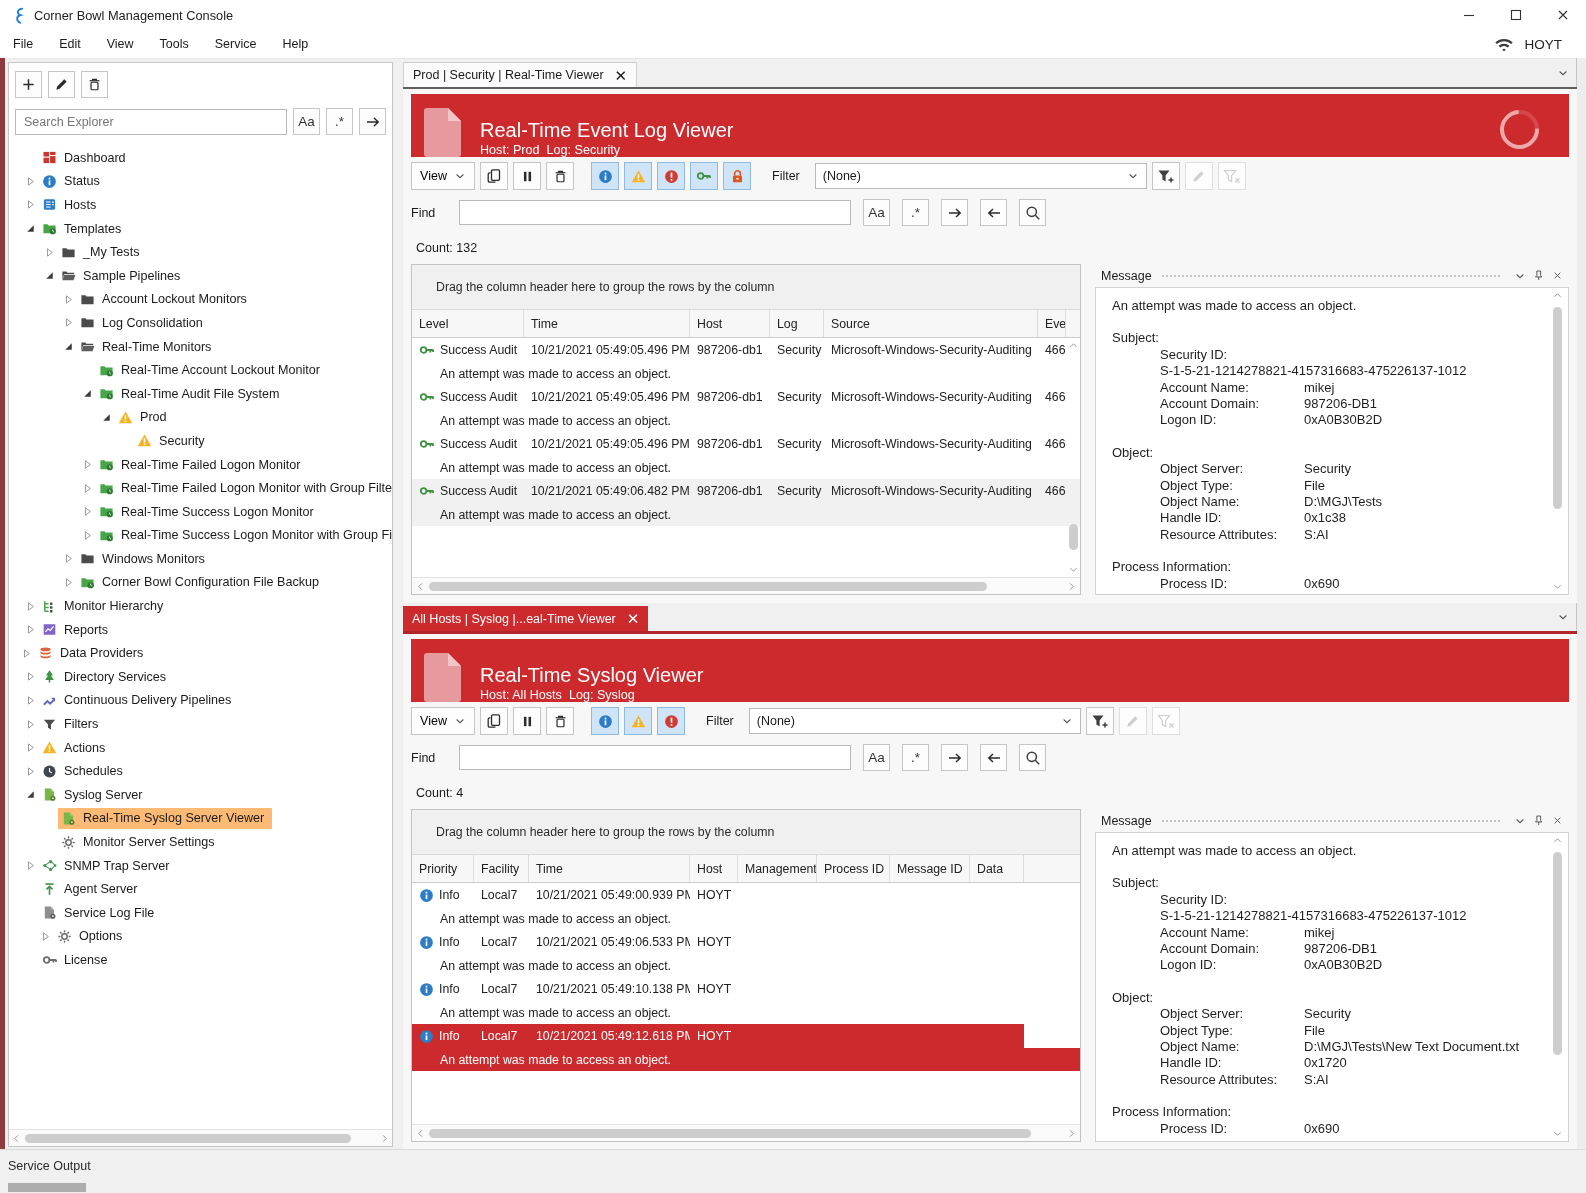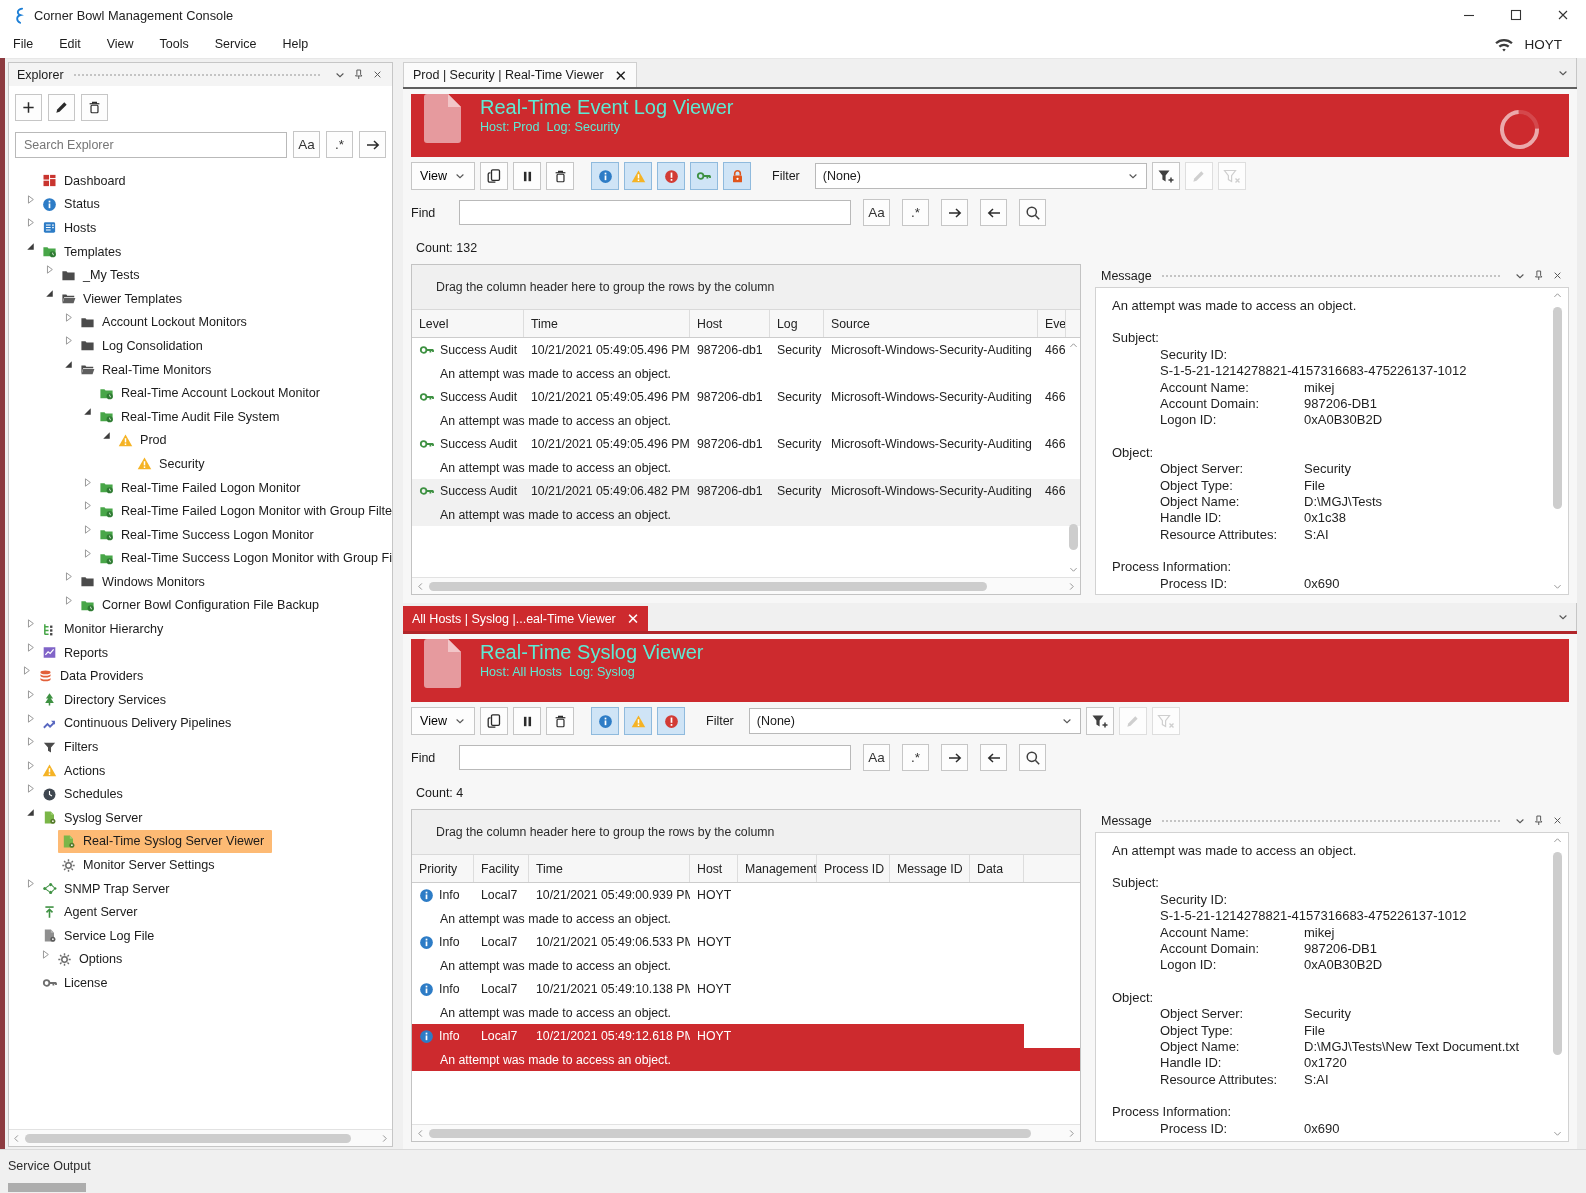--- a/index.html
+++ b/index.html
@@ -28,21 +28,21 @@
   .panel-head{height:23px;flex:0 0 23px;display:flex;align-items:center;padding:0 5px 0 8px;background:#f4f4f4}
   .grip{flex:1;height:4px;margin:0 9px;background-image:radial-gradient(circle,#c4c4c4 0.9px,transparent 1.1px);background-size:4px 4px;background-repeat:repeat-x;background-position:0 0}
   .ph-btn{width:19px;height:19px;display:flex;align-items:center;justify-content:center}
   .etoolbar{display:flex;gap:6px;padding:8px 6px 5px 6px}
   .sq-btn{width:27px;height:27px;background:#fdfdfd;border:1px solid #c6c6c6;display:flex;align-items:center;justify-content:center;padding:0;font:inherit}
   .searchrow{display:flex;gap:6px;padding:5px 6px 6px 6px;align-items:center}
   .search-input{flex:1;height:24px;border:1px solid #b9b9b9;padding:0 8px;font:inherit;color:#333;min-width:0}
   .search-input::placeholder{color:#767676}
   .txt-btn{font-size:13.5px;color:#333}
   .tree{flex:1;overflow:hidden;padding-top:5px}
-  .trow{height:23.6px;display:flex;}
+  .trow{height:23.6px;display:flex;align-items:center}
   .trow .exp{width:18px;flex:0 0 18px;display:flex;justify-content:center}
   .hl{display:flex;align-items:center;padding:2px 8px 2px 2px;border-radius:1px}
   .trow.sel .hl{background:#fdba74}
   .trow .nicon{width:17px;height:17px;margin-right:6px;flex:0 0 17px}
   .trow .lbl{white-space:nowrap;font-size:12.6px}
   .hscroll{height:16px;flex:0 0 16px;display:flex;align-items:center;border-top:1px solid #e2e2e2;background:#fafafa;padding:0 2px;gap:3px}
   .htrack{flex:1;height:9px;position:relative}
   .hthumb{position:absolute;top:0;height:9px;background:#cdcdcd;border-radius:5px}
 
   
@@ -54,21 +54,21 @@
   .tab{height:25px;display:flex;align-items:center;padding:0 9px;gap:11px;box-sizing:border-box}
   .tab-top{background:#fbfbfb;border:1px solid #cfcfcf;border-bottom:none;color:#1b1b1b}
   .tab-bottom{background:var(--red);color:#fff}
   .tabx{font-size:15px;line-height:1;cursor:default}
   .tab-bottom .tabx{color:#fff}
   .strip-chev{position:absolute;right:8px;top:5px}
   .underline-top{height:2px;flex:0 0 2px;background:#5f5f5f}
   .underline-bottom{height:3px;flex:0 0 3px;background:var(--red-dark)}
   .pane{flex:1;background:#f7f7f7;display:flex;flex-direction:column;overflow:hidden}
 
-  .banner{margin:5px 8px 0 8px;background:var(--red);height:63px;flex:0 0 63px;display:flex;align-items:flex-start;color:#5eead4;position:relative}
+  .banner{margin:5px 8px 0 8px;background:var(--red);height:63px;flex:0 0 63px;display:flex;align-items:flex-end;color:#ffffff;position:relative}
   .docicon{width:37px;height:49px;background:#e69a9e;border-radius:3px;position:relative;margin:0 19px 0 13px;flex:0 0 37px}
   .docicon::before{content:"";position:absolute;top:0;right:0;width:0;height:0;border-top:13px solid var(--red);border-left:13px solid transparent}
   .docicon::after{content:"";position:absolute;top:0;right:0;width:0;height:0;border-bottom:13px solid #f2c6c8;border-right:13px solid transparent;transform:translate(0,0)}
   .banner-title{font-size:20px;line-height:1.3}
   .banner-sub{font-size:12.6px;white-space:pre}
   .spinner{position:absolute;right:30px;top:50%;margin-top:-16px;width:31px;height:31px;border-radius:50%;
            border:4.5px solid rgba(255,255,255,.6);border-top-color:rgba(255,255,255,.15);transform:rotate(42deg)}
 
   .vtoolbar{display:flex;align-items:center;gap:5px;padding:5px 8px;flex:0 0 28px}
   .btn{height:28px;min-width:28px;background:#fdfdfd;border:1px solid #c6c6c6;display:flex;align-items:center;justify-content:center;font:inherit;padding:0;box-sizing:border-box}
@@ -174,45 +174,20 @@
         </svg>
       </span>
     <span>HOYT</span>
   </div>
 </div>
 
 <div class="left-strip"></div>
 <div class="right-strip"></div>
 
 <div class="explorer">
-  <div class="panel-head">
-    <span>Explorer</span>
-    <div class="grip"></div>
-    <span class="ph-btn">
-        <span class="ic">
-          <svg width="12" height="12" viewBox="0 0 16 16">
-            <path d="M3.5 6l4.5 4.3L12.5 6" fill="none" stroke="#555" stroke-width="1.4"></path>
-          </svg>
-        </span>
-      </span>
-    <span class="ph-btn">
-        <span class="ic">
-          <svg width="13" height="13" viewBox="0 0 16 16">
-            <path d="M6 2.5h4.6V8l1.7 1.8H4.3L6 8zM8.3 9.8v3.7" fill="none" stroke="#555" stroke-width="1.2"></path>
-          </svg>
-        </span>
-      </span>
-    <span class="ph-btn">
-        <span class="ic">
-          <svg width="13" height="13" viewBox="0 0 16 16">
-            <path d="M4.5 4.5l7 7M11.5 4.5l-7 7" stroke="#555" stroke-width="1.2"></path>
-          </svg>
-        </span>
-      </span>
-  </div>
   <div class="etoolbar">
     <button class="sq-btn">
         <span class="ic">
           <svg width="15" height="15" viewBox="0 0 16 16">
             <path d="M8 2.5v11M2.5 8h11" stroke="#2b2b2b" stroke-width="1.6"></path>
           </svg>
         </span>
       </button>
     <button class="sq-btn">
         <span class="ic">
@@ -331,21 +306,21 @@
             <path d="M12 4v8H4z" fill="#3c3c3c"></path>
           </svg>
         </span>
         <span class="hl">
           <span class="ic nicon">
             <svg width="15" height="15" viewBox="0 0 16 16">
               <path d="M1.5 3.8h4.2l1 1.3h7.4v1.6H3.3L1.5 13z" fill="#4b4b4b"></path>
               <path d="M3.4 7.4h11.9L13.4 13H1.6z" fill="#5e5e5e"></path>
             </svg>
           </span>
-          <span class="lbl">Viewer Templates</span>
+          <span class="lbl">Sample Pipelines</span>
         </span>
       </div>
       <div class="trow" style="padding-left: 50px;">
         <span class="exp">
           <svg width="13" height="13" viewBox="0 0 16 16">
             <path d="M5.5 3.5l6 4.5-6 4.5z" fill="none" stroke="#8f8f8f" stroke-width="1.1"></path>
           </svg>
         </span>
         <span class="hl">
           <span class="ic nicon">

